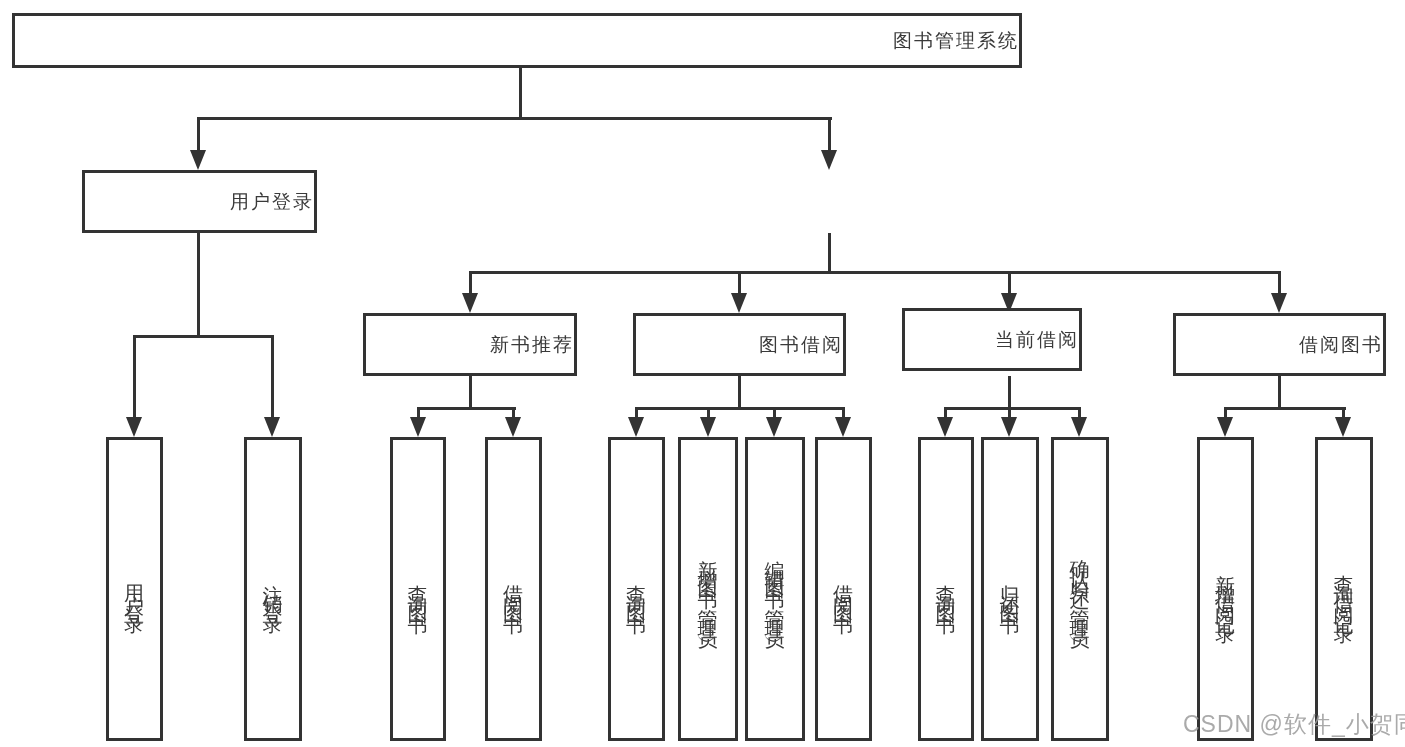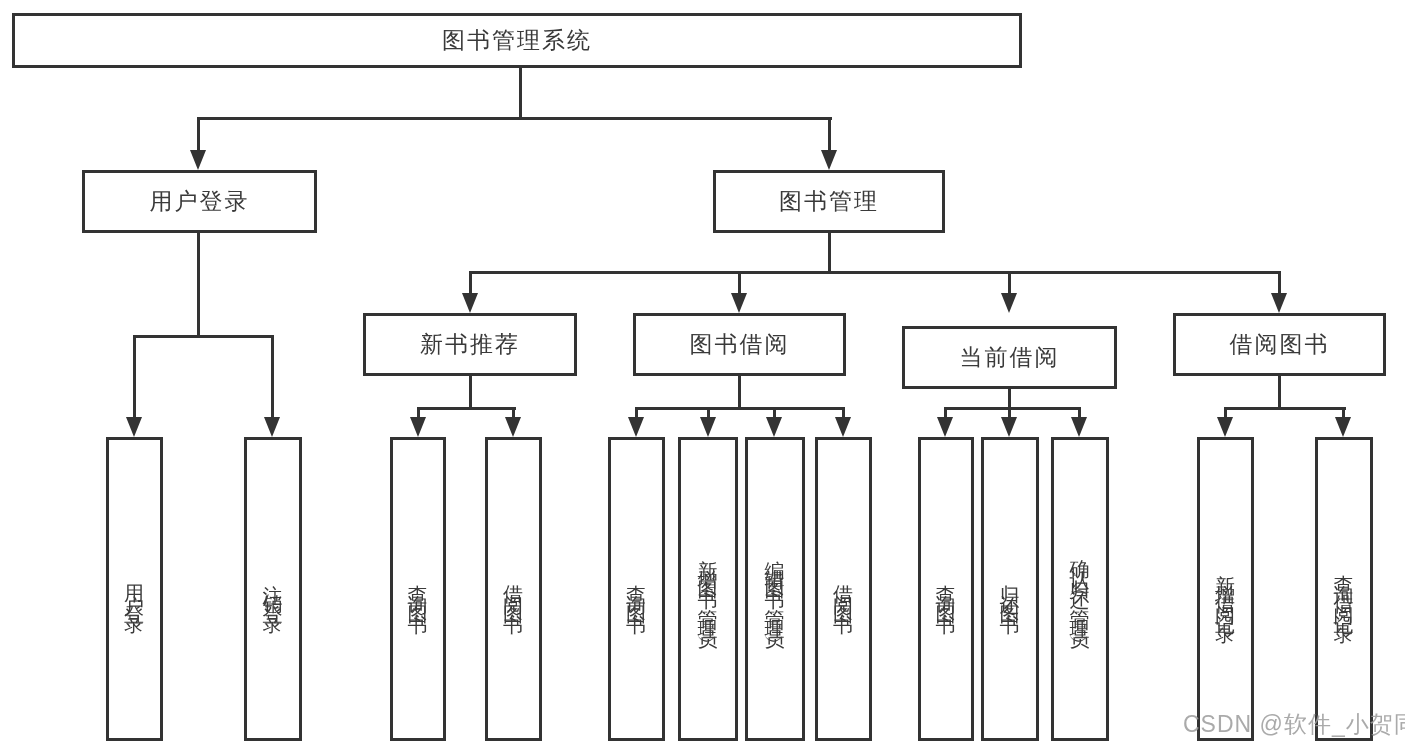--- a/index.html
+++ b/index.html
@@ -1,20 +1,20 @@
 <!DOCTYPE html>
 <html><head>
 <meta charset="utf-8">
 <style>
   html,body{margin:0;padding:0;background:#fff;}
   body{font-family:"Liberation Sans","DejaVu Sans",sans-serif;}
   .stage{position:relative;width:1405px;height:747px;background:#ffffff;overflow:hidden;}
   .box{position:absolute;background:#fff;border:3px solid #333;box-sizing:border-box;
        display:flex;align-items:center;justify-content:center;color:#3a3a3a;z-index:2;}
-  .hbox{font-size:23px;letter-spacing:2px;}
+  .hbox{font-size:19px;letter-spacing:2px;justify-content:flex-end;}
   .vbox span{writing-mode:vertical-rl;text-orientation:mixed;font-size:20px;
        letter-spacing:10px;line-height:1.2;white-space:nowrap;}
   .line{position:absolute;background:#333;z-index:1;}
   .arrow{position:absolute;width:0;height:0;border-left:8px solid transparent;
        border-right:8px solid transparent;border-top:20px solid #333;z-index:1;}
   .watermark{position:absolute;left:1183px;top:709px;font-size:23px;letter-spacing:1px;
        color:rgba(158,158,158,0.88);z-index:5;white-space:nowrap;}
 </style>
 </head>
 <body>
@@ -80,31 +80,28 @@
   <div class="line" style="left:1342px;top:407px;width:3px;height:14px"></div>
   <div class="arrow" style="left:1335px;top:417px"></div>
 
   <div class="box hbox" style="left:12px;top:13px;width:1010px;height:55px">
     <span>图书管理系统</span>
   </div>
 
   <div class="box hbox" style="left:82px;top:170px;width:235px;height:63px">
     <span>用户登录</span>
   </div>
-  <div class="box hbox" style="left:713px;top:170px;width:232px;height:63px">
-    <span>图书管理</span>
-  </div>
 
   <div class="box hbox" style="left:633px;top:313px;width:213px;height:63px">
     <span>图书借阅</span>
   </div>
   <div class="box hbox" style="left:363px;top:313px;width:214px;height:63px">
     <span>新书推荐</span>
   </div>
-  <div class="box hbox" style="left:902px;top:326px;width:215px;height:63px">
+  <div class="box hbox" style="left:902px;top:308px;width:180px;height:63px">
     <span>当前借阅</span>
   </div>
   <div class="box hbox" style="left:1173px;top:313px;width:213px;height:63px">
     <span>借阅图书</span>
   </div>
 
   <div class="box vbox" style="left:106px;top:437px;width:57px;height:304px">
     <span>用户登录</span>
   </div>
   <div class="box vbox" style="left:244px;top:437px;width:58px;height:304px">

